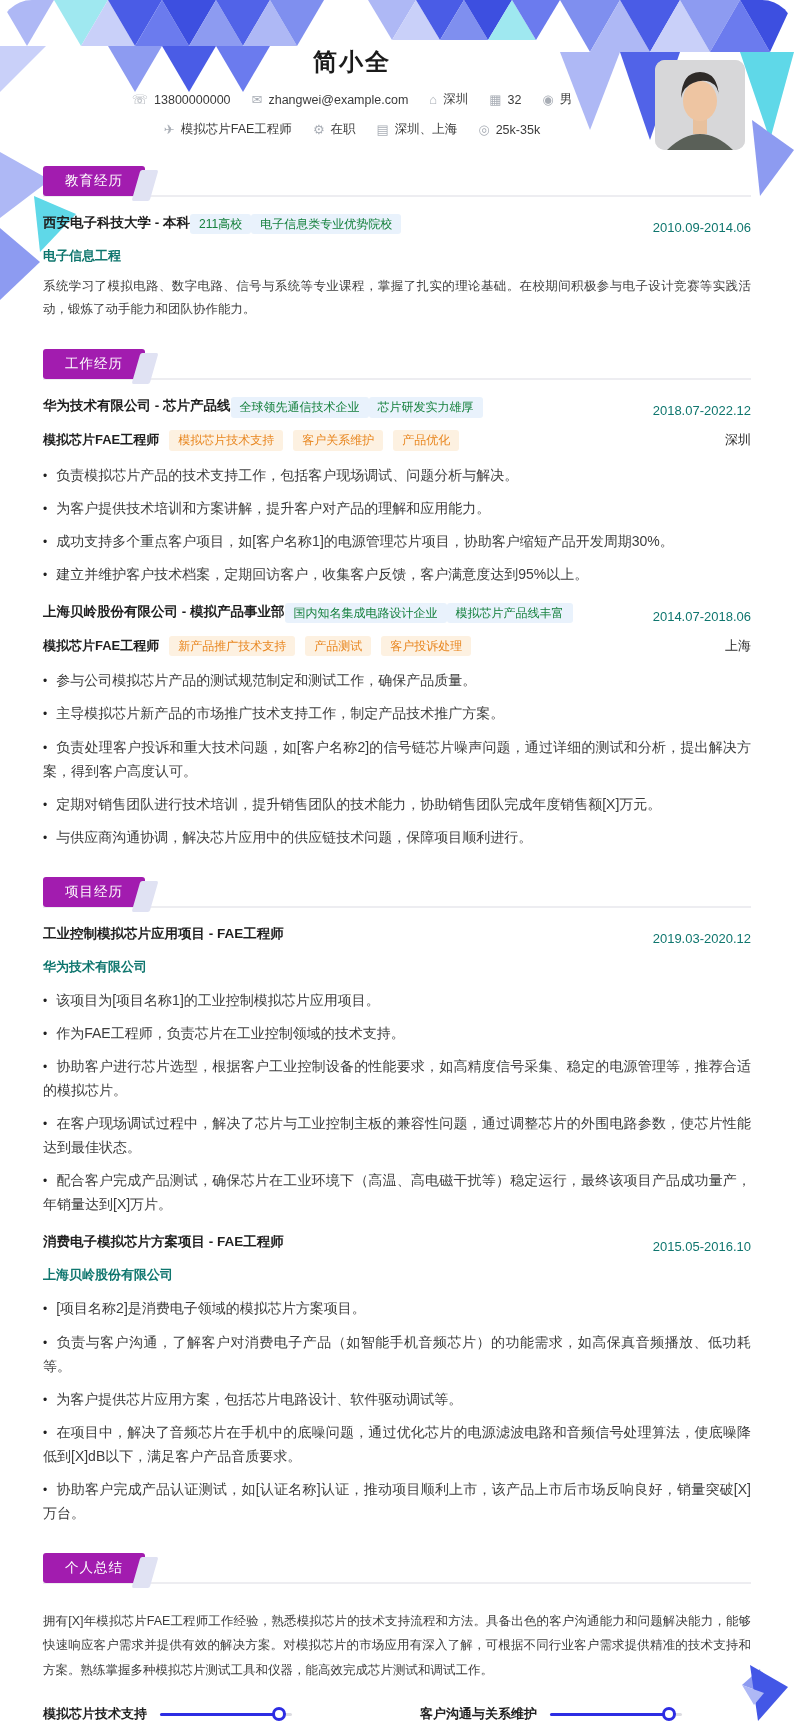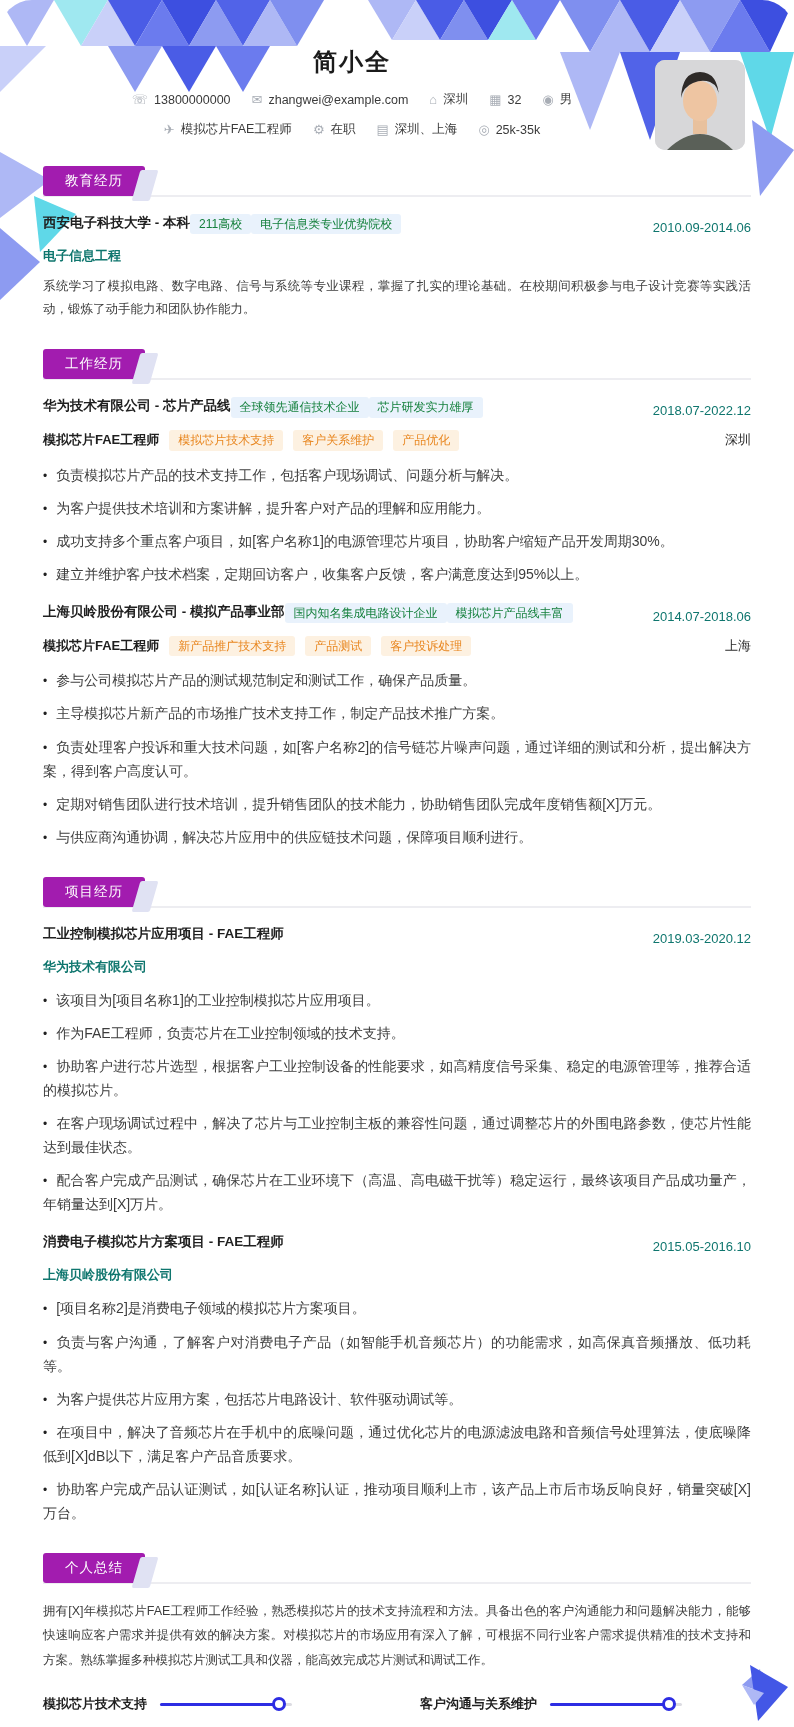--- a/index.html
+++ b/index.html
@@ -253,21 +253,21 @@
         <li>负责与客户沟通，了解客户对消费电子产品（如智能手机音频芯片）的功能需求，如高保真音频播放、低功耗等。</li>
         <li>为客户提供芯片应用方案，包括芯片电路设计、软件驱动调试等。</li>
         <li>在项目中，解决了音频芯片在手机中的底噪问题，通过优化芯片的电源滤波电路和音频信号处理算法，使底噪降低到[X]dB以下，满足客户产品音质要求。</li>
         <li>协助客户完成产品认证测试，如[认证名称]认证，推动项目顺利上市，该产品上市后市场反响良好，销量突破[X]万台。</li>
       </ul>
     </div>
 
     <div class="sec-head">
       <span class="badge">个人总结</span>
     </div>
-    <div class="desc" style="margin-top:15px;line-height:1.95;">拥有[X]年模拟芯片FAE工程师工作经验，熟悉模拟芯片的技术支持流程和方法。具备出色的客户沟通能力和问题解决能力，能够快速响应客户需求并提供有效的解决方案。对模拟芯片的市场应用有深入了解，可根据不同行业客户需求提供精准的技术支持和方案。熟练掌握多种模拟芯片测试工具和仪器，能高效完成芯片测试和调试工作。</div>
+    <div class="desc" style="margin-top:25px;line-height:1.95;">拥有[X]年模拟芯片FAE工程师工作经验，熟悉模拟芯片的技术支持流程和方法。具备出色的客户沟通能力和问题解决能力，能够快速响应客户需求并提供有效的解决方案。对模拟芯片的市场应用有深入了解，可根据不同行业客户需求提供精准的技术支持和方案。熟练掌握多种模拟芯片测试工具和仪器，能高效完成芯片测试和调试工作。</div>
 
     <div class="skills">
       <div class="skill">
         <span class="skill-name">模拟芯片技术支持</span>
         <span class="skill-track">
           <span class="skill-fill" style="width: 90%;">
             <span class="skill-dot"></span>
           </span>
         </span>
       </div>

